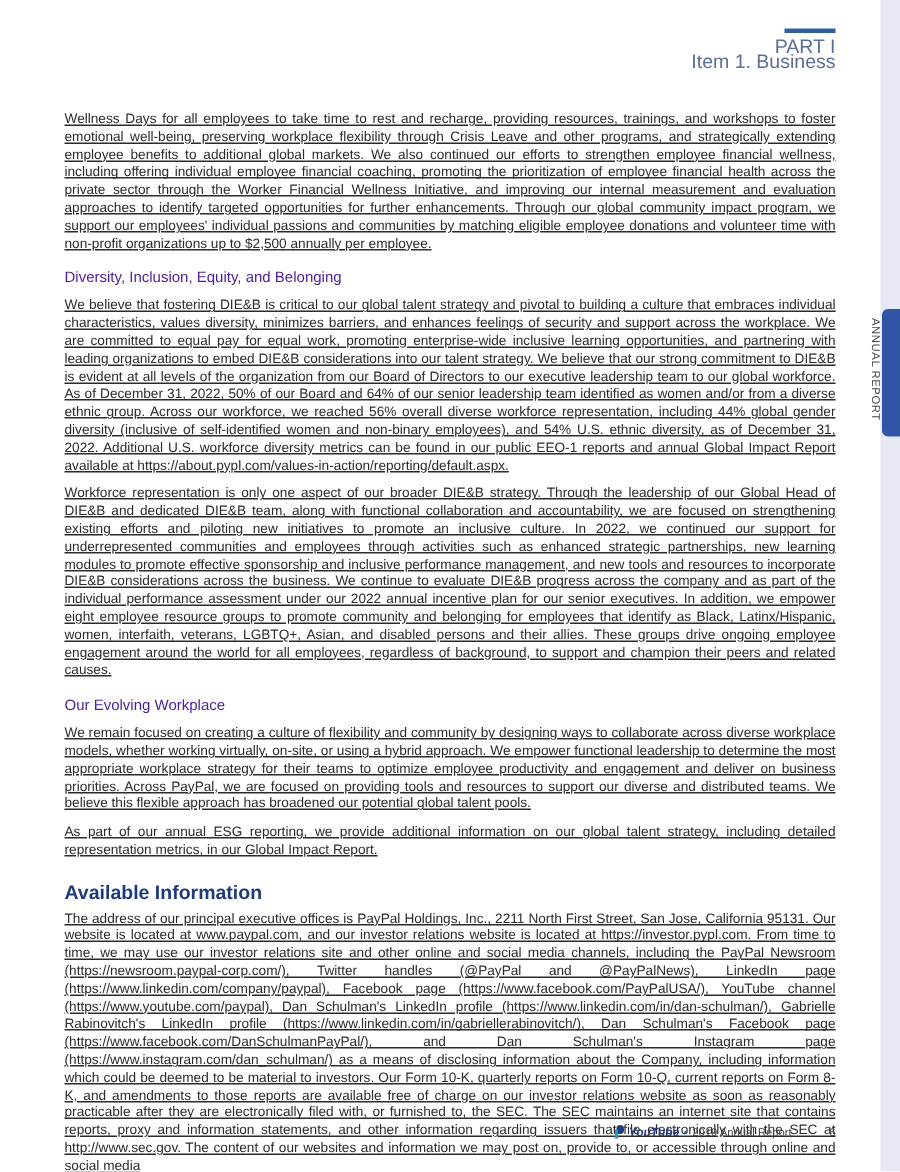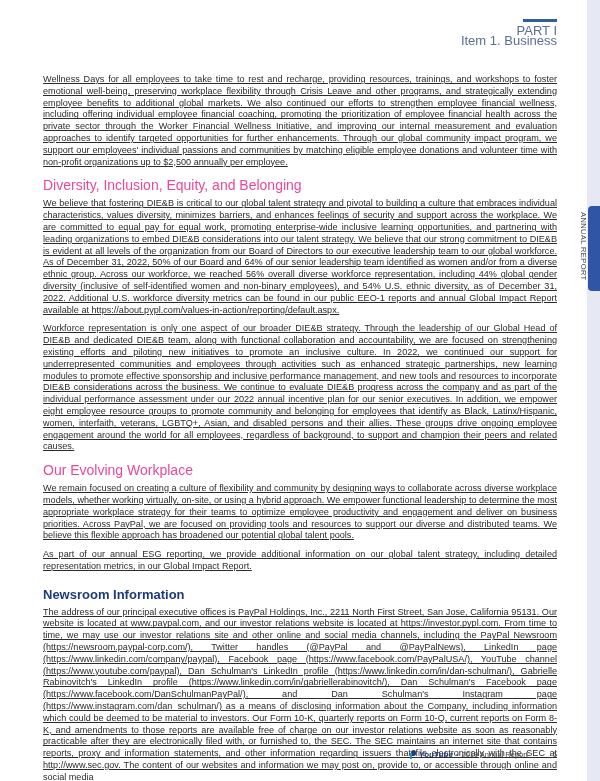--- a/index.html
+++ b/index.html
@@ -35,21 +35,21 @@
     .content {
       position:absolute; left:43px; top:74px; width:514px;
     }
     p {
       margin:0 0 7px 0;
       font-size:9.1px; line-height:11.8px;
       text-align:justify; color:#2b2b2b;text-decoration:underline;
     }
     h2 {
       margin:10px 0 5px 0;
-      font-size:14px; font-weight:normal; color:#ec4899; line-height:15px;
+      font-size:10px; font-weight:normal; color:#4c1d95; line-height:15px;
     }
     h2.strong {
       font-weight:bold; color:#1f3a7a; font-size:13px; margin-top:14px;
     }
     .footer {
       position:absolute; left:0; top:750px; width:557px; height:14px;
     }
     .footer-inner {
       position:absolute; right:0; top:0;
       display:flex; align-items:center; font-size:7.5px; color:#444;
@@ -86,21 +86,21 @@
   <p>Wellness Days for all employees to take time to rest and recharge, providing resources, trainings, and workshops to foster emotional well-being, preserving workplace flexibility through Crisis Leave and other programs, and strategically extending employee benefits to additional global markets. We also continued our efforts to strengthen employee financial wellness, including offering individual employee financial coaching, promoting the prioritization of employee financial health across the private sector through the Worker Financial Wellness Initiative, and improving our internal measurement and evaluation approaches to identify targeted opportunities for further enhancements. Through our global community impact program, we support our employees' individual passions and communities by matching eligible employee donations and volunteer time with non-profit organizations up to $2,500 annually per employee.</p>
 
   <h2>Diversity, Inclusion, Equity, and Belonging</h2>
   <p>We believe that fostering DIE&amp;B is critical to our global talent strategy and pivotal to building a culture that embraces individual characteristics, values diversity, minimizes barriers, and enhances feelings of security and support across the workplace. We are committed to equal pay for equal work, promoting enterprise-wide inclusive learning opportunities, and partnering with leading organizations to embed DIE&amp;B considerations into our talent strategy. We believe that our strong commitment to DIE&amp;B is evident at all levels of the organization from our Board of Directors to our executive leadership team to our global workforce. As of December 31, 2022, 50% of our Board and 64% of our senior leadership team identified as women and/or from a diverse ethnic group. Across our workforce, we reached 56% overall diverse workforce representation, including 44% global gender diversity (inclusive of self-identified women and non-binary employees), and 54% U.S. ethnic diversity, as of December 31, 2022. Additional U.S. workforce diversity metrics can be found in our public EEO-1 reports and annual Global Impact Report available at https://about.pypl.com/values-in-action/reporting/default.aspx.</p>
   <p>Workforce representation is only one aspect of our broader DIE&amp;B strategy. Through the leadership of our Global Head of DIE&amp;B and dedicated DIE&amp;B team, along with functional collaboration and accountability, we are focused on strengthening existing efforts and piloting new initiatives to promote an inclusive culture. In 2022, we continued our support for underrepresented communities and employees through activities such as enhanced strategic partnerships, new learning modules to promote effective sponsorship and inclusive performance management, and new tools and resources to incorporate DIE&amp;B considerations across the business. We continue to evaluate DIE&amp;B progress across the company and as part of the individual performance assessment under our 2022 annual incentive plan for our senior executives. In addition, we empower eight employee resource groups to promote community and belonging for employees that identify as Black, Latinx/Hispanic, women, interfaith, veterans, LGBTQ+, Asian, and disabled persons and their allies. These groups drive ongoing employee engagement around the world for all employees, regardless of background, to support and champion their peers and related causes.</p>
 
   <h2>Our Evolving Workplace</h2>
   <p>We remain focused on creating a culture of flexibility and community by designing ways to collaborate across diverse workplace models, whether working virtually, on-site, or using a hybrid approach. We empower functional leadership to determine the most appropriate workplace strategy for their teams to optimize employee productivity and engagement and deliver on business priorities. Across PayPal, we are focused on providing tools and resources to support our diverse and distributed teams. We believe this flexible approach has broadened our potential global talent pools.</p>
   <p>As part of our annual ESG reporting, we provide additional information on our global talent strategy, including detailed representation metrics, in our Global Impact Report.</p>
 
-  <h2 class="strong">Newsroom Information</h2>
+  <h2 class="strong">Available Information</h2>
   <p>The address of our principal executive offices is PayPal Holdings, Inc., 2211 North First Street, San Jose, California 95131. Our website is located at www.paypal.com, and our investor relations website is located at https://investor.pypl.com. From time to time, we may use our investor relations site and other online and social media channels, including the PayPal Newsroom (https://newsroom.paypal-corp.com/), Twitter handles (@PayPal and @PayPalNews), LinkedIn page (https://www.linkedin.com/company/paypal), Facebook page (https://www.facebook.com/PayPalUSA/), YouTube channel (https://www.youtube.com/paypal), Dan Schulman's LinkedIn profile (https://www.linkedin.com/in/dan-schulman/), Gabrielle Rabinovitch's LinkedIn profile (https://www.linkedin.com/in/gabriellerabinovitch/), Dan Schulman's Facebook page (https://www.facebook.com/DanSchulmanPayPal/), and Dan Schulman's Instagram page (https://www.instagram.com/dan_schulman/) as a means of disclosing information about the Company, including information which could be deemed to be material to investors. Our Form 10-K, quarterly reports on Form 10-Q, current reports on Form 8-K, and amendments to those reports are available free of charge on our investor relations website as soon as reasonably practicable after they are electronically filed with, or furnished to, the SEC. The SEC maintains an internet site that contains reports, proxy and information statements, and other information regarding issuers that file electronically with the SEC at http://www.sec.gov. The content of our websites and information we may post on, provide to, or accessible through online and social media</p>
 </div>
 
 <div class="footer">
   <div class="footer-inner">
     <span class="pp-icon"></span>
     <span class="pp-word">YouTube</span>
     <span class="dot">•</span>
     <span>2019 Annual Report</span>
     <span class="page-num">6</span>

